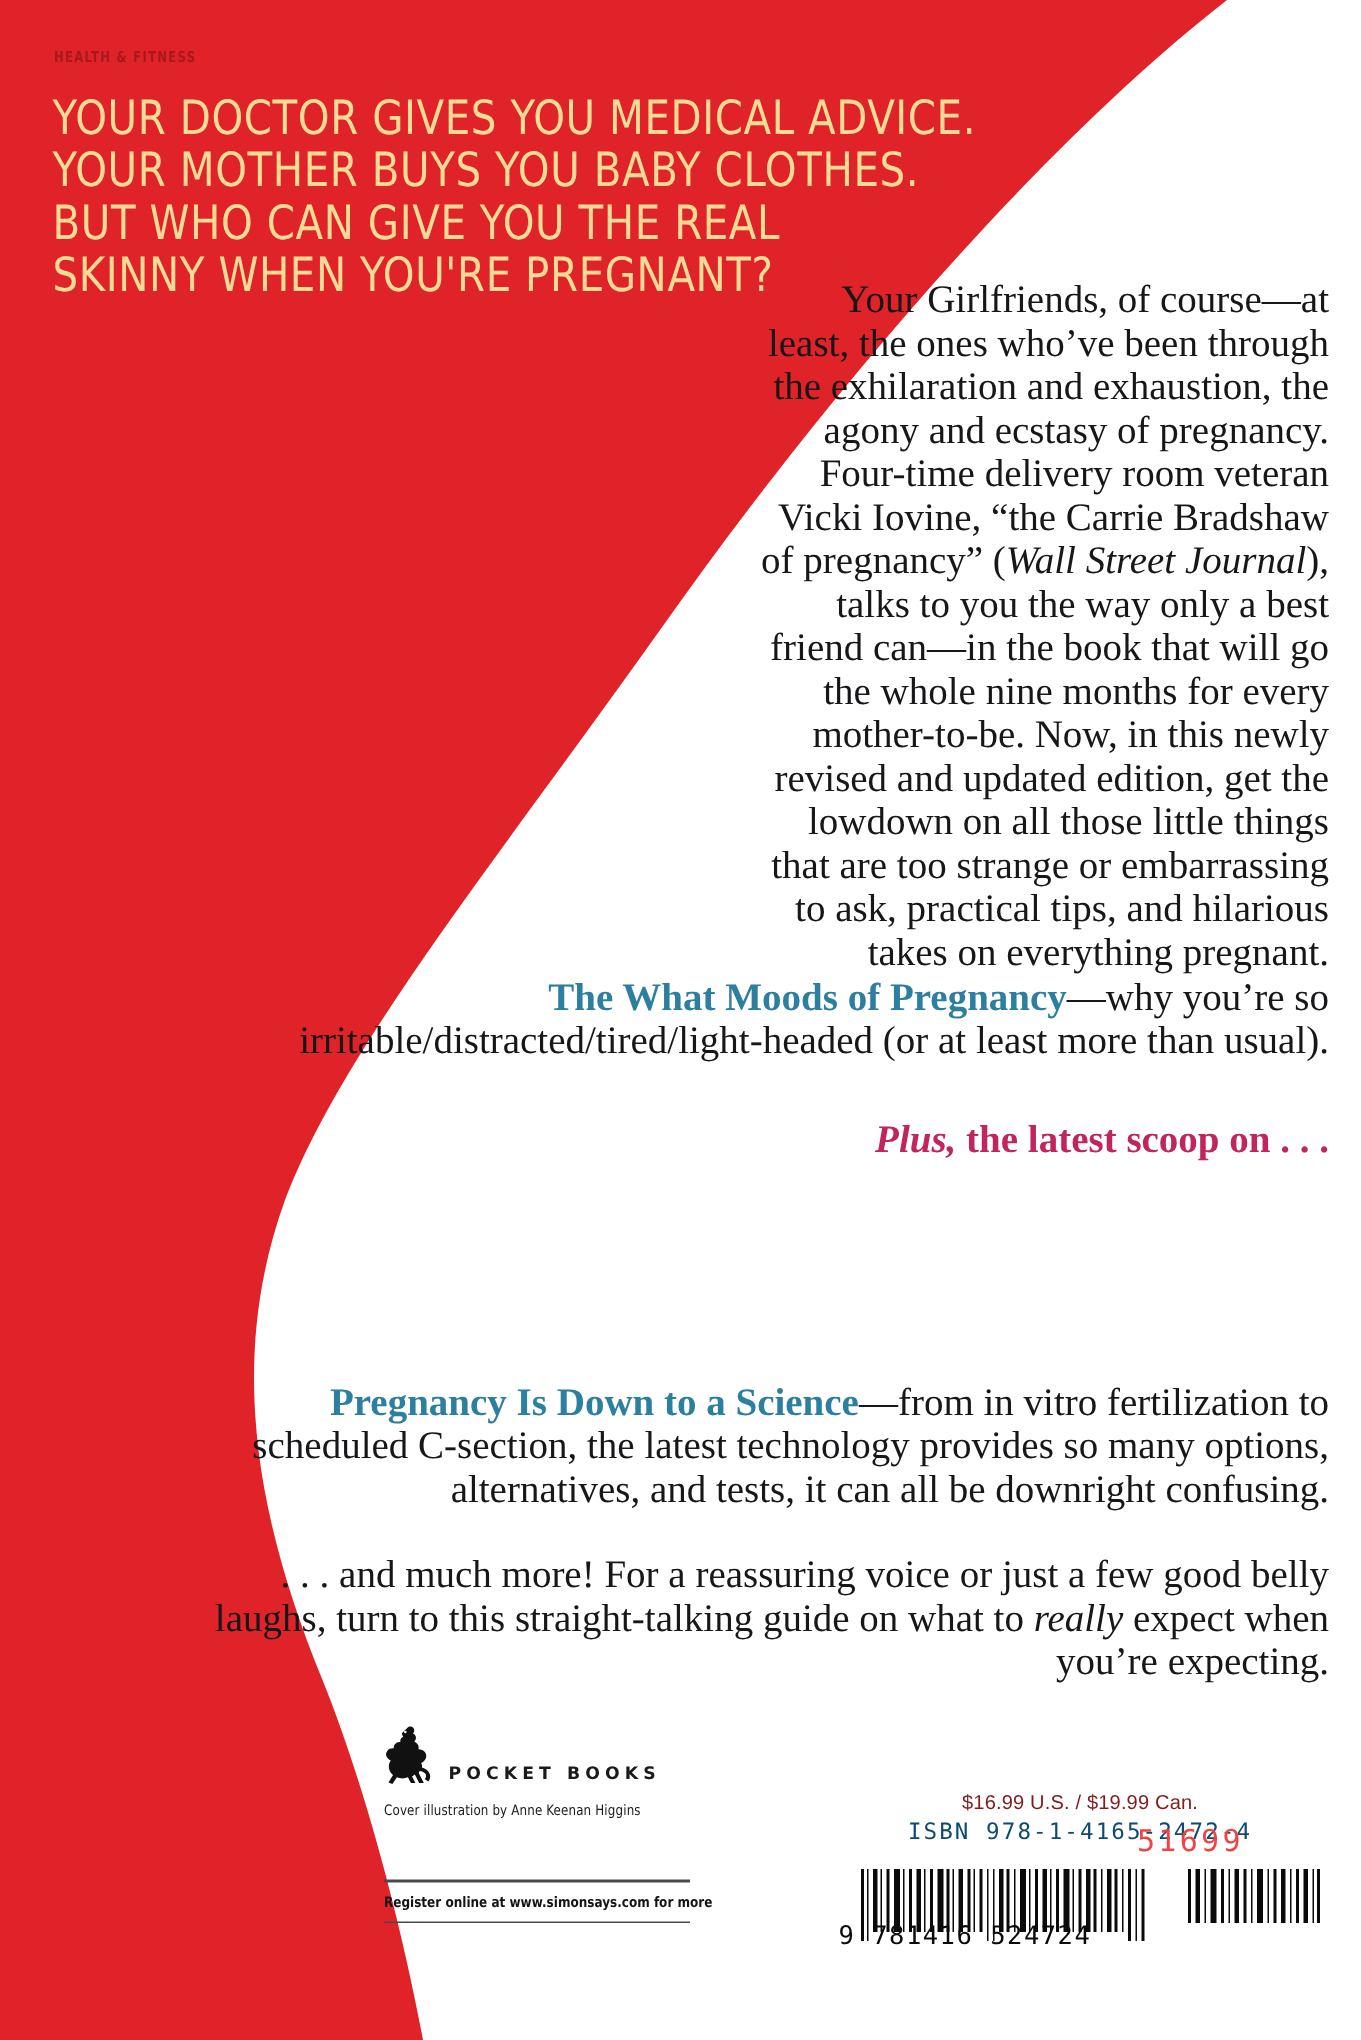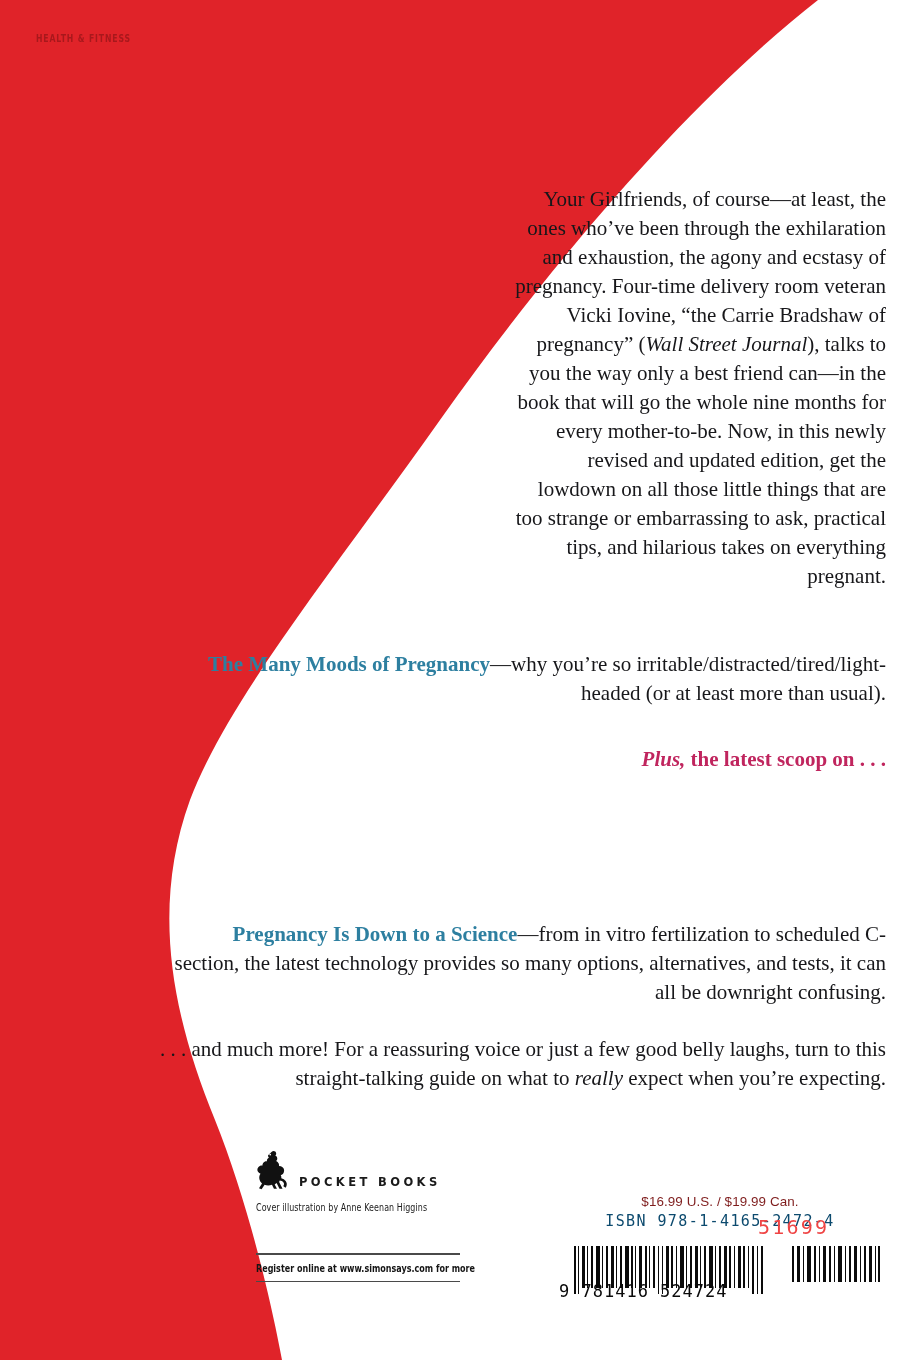--- a/index.html
+++ b/index.html
@@ -42,21 +42,21 @@
     transform:scaleX(0.95);
     transform-origin:left center;
   }
   
   .copy{
     position:absolute;z-index:5;
     color:#17171a;
     font-family:"Liberation Serif", serif;
   }
   .para{
-    font-size:21px;
+    font-size:26px;
     line-height:29.0px;
     text-align:right;
     color:#17171a;
   }
   .para em{font-style:italic;}
   #p-intro{left:506px;top:185px;width:380px;}
   .blk{ }
   .blk .hd{color:#2D7FA0;font-weight:700;}
   .blk .hd em{font-style:italic;font-weight:700;}
   #p-body  {left:240px;top:540px;width:646px;}
@@ -128,25 +128,31 @@
     <path d="M 0,0 L 818,0
              C 700,92 560,250 440,420
              C 330,575 228,700 190,800
              C 152,905 170,1010 215,1120
              C 244,1192 268,1285 282,1360
              L 0,1360 Z" fill="#E02329"></path>
   </svg>
 
   <div class="kicker">HEALTH &amp; FITNESS</div>
 
+  <div class="headline">
+    <span class="hl">YOUR DOCTOR GIVES YOU MEDICAL ADVICE.</span>
+    <span class="hl">YOUR MOTHER BUYS YOU BABY CLOTHES.</span>
+    <span class="hl">BUT WHO CAN GIVE YOU THE REAL</span>
+    <span class="hl">SKINNY WHEN YOU'RE PREGNANT?</span>
+  </div>
 
   <div class="copy para" id="p-intro"><span>Your Girlfriends, of course—at least, the ones who’ve been through the exhilaration and exhaustion, the agony and ecstasy of pregnancy. Four-time delivery room veteran Vicki Iovine, “the Carrie Bradshaw of pregnancy” (</span><em>Wall Street Journal</em><span>), talks to you the way only a best friend can—in the book that will go the whole nine months for every mother-to-be. Now, in this newly revised and updated edition, get the lowdown on all those little things that are too strange or embarrassing to ask, practical tips, and hilarious takes on everything pregnant.</span></div>
 
 
-  <div class="copy para blk" id="p-moods"><span class="hd">The Many Moods of Pregnancy</span><span>—why you’re so irritable/distracted/tired/light-headed (or at least more than usual).</span></div>
+  <div class="copy para blk" id="p-moods"><span class="hd">The What Moods of Pregnancy</span><span>—why you’re so irritable/distracted/tired/light-headed (or at least more than usual).</span></div>
 
   <div class="copy para" id="p-plus"><span class="pink"><em>Plus,</em><span> the latest scoop on . . .</span></span></div>
 
 
   <div class="copy para blk" id="p-sci"><span class="hd">Pregnancy Is Down to a Science</span><span>—from in vitro fertilization to scheduled C-section, the latest technology provides so many options, alternatives, and tests, it can all be downright confusing.</span></div>
 
   <div class="copy para" id="p-more"><span>. . . and much more! For a reassuring voice or just a few good belly laughs, turn to this straight-talking guide on what to </span><em>really</em><span> expect when you’re expecting.</span></div>
 
   <div id="pub">
     <div id="logo-row">

